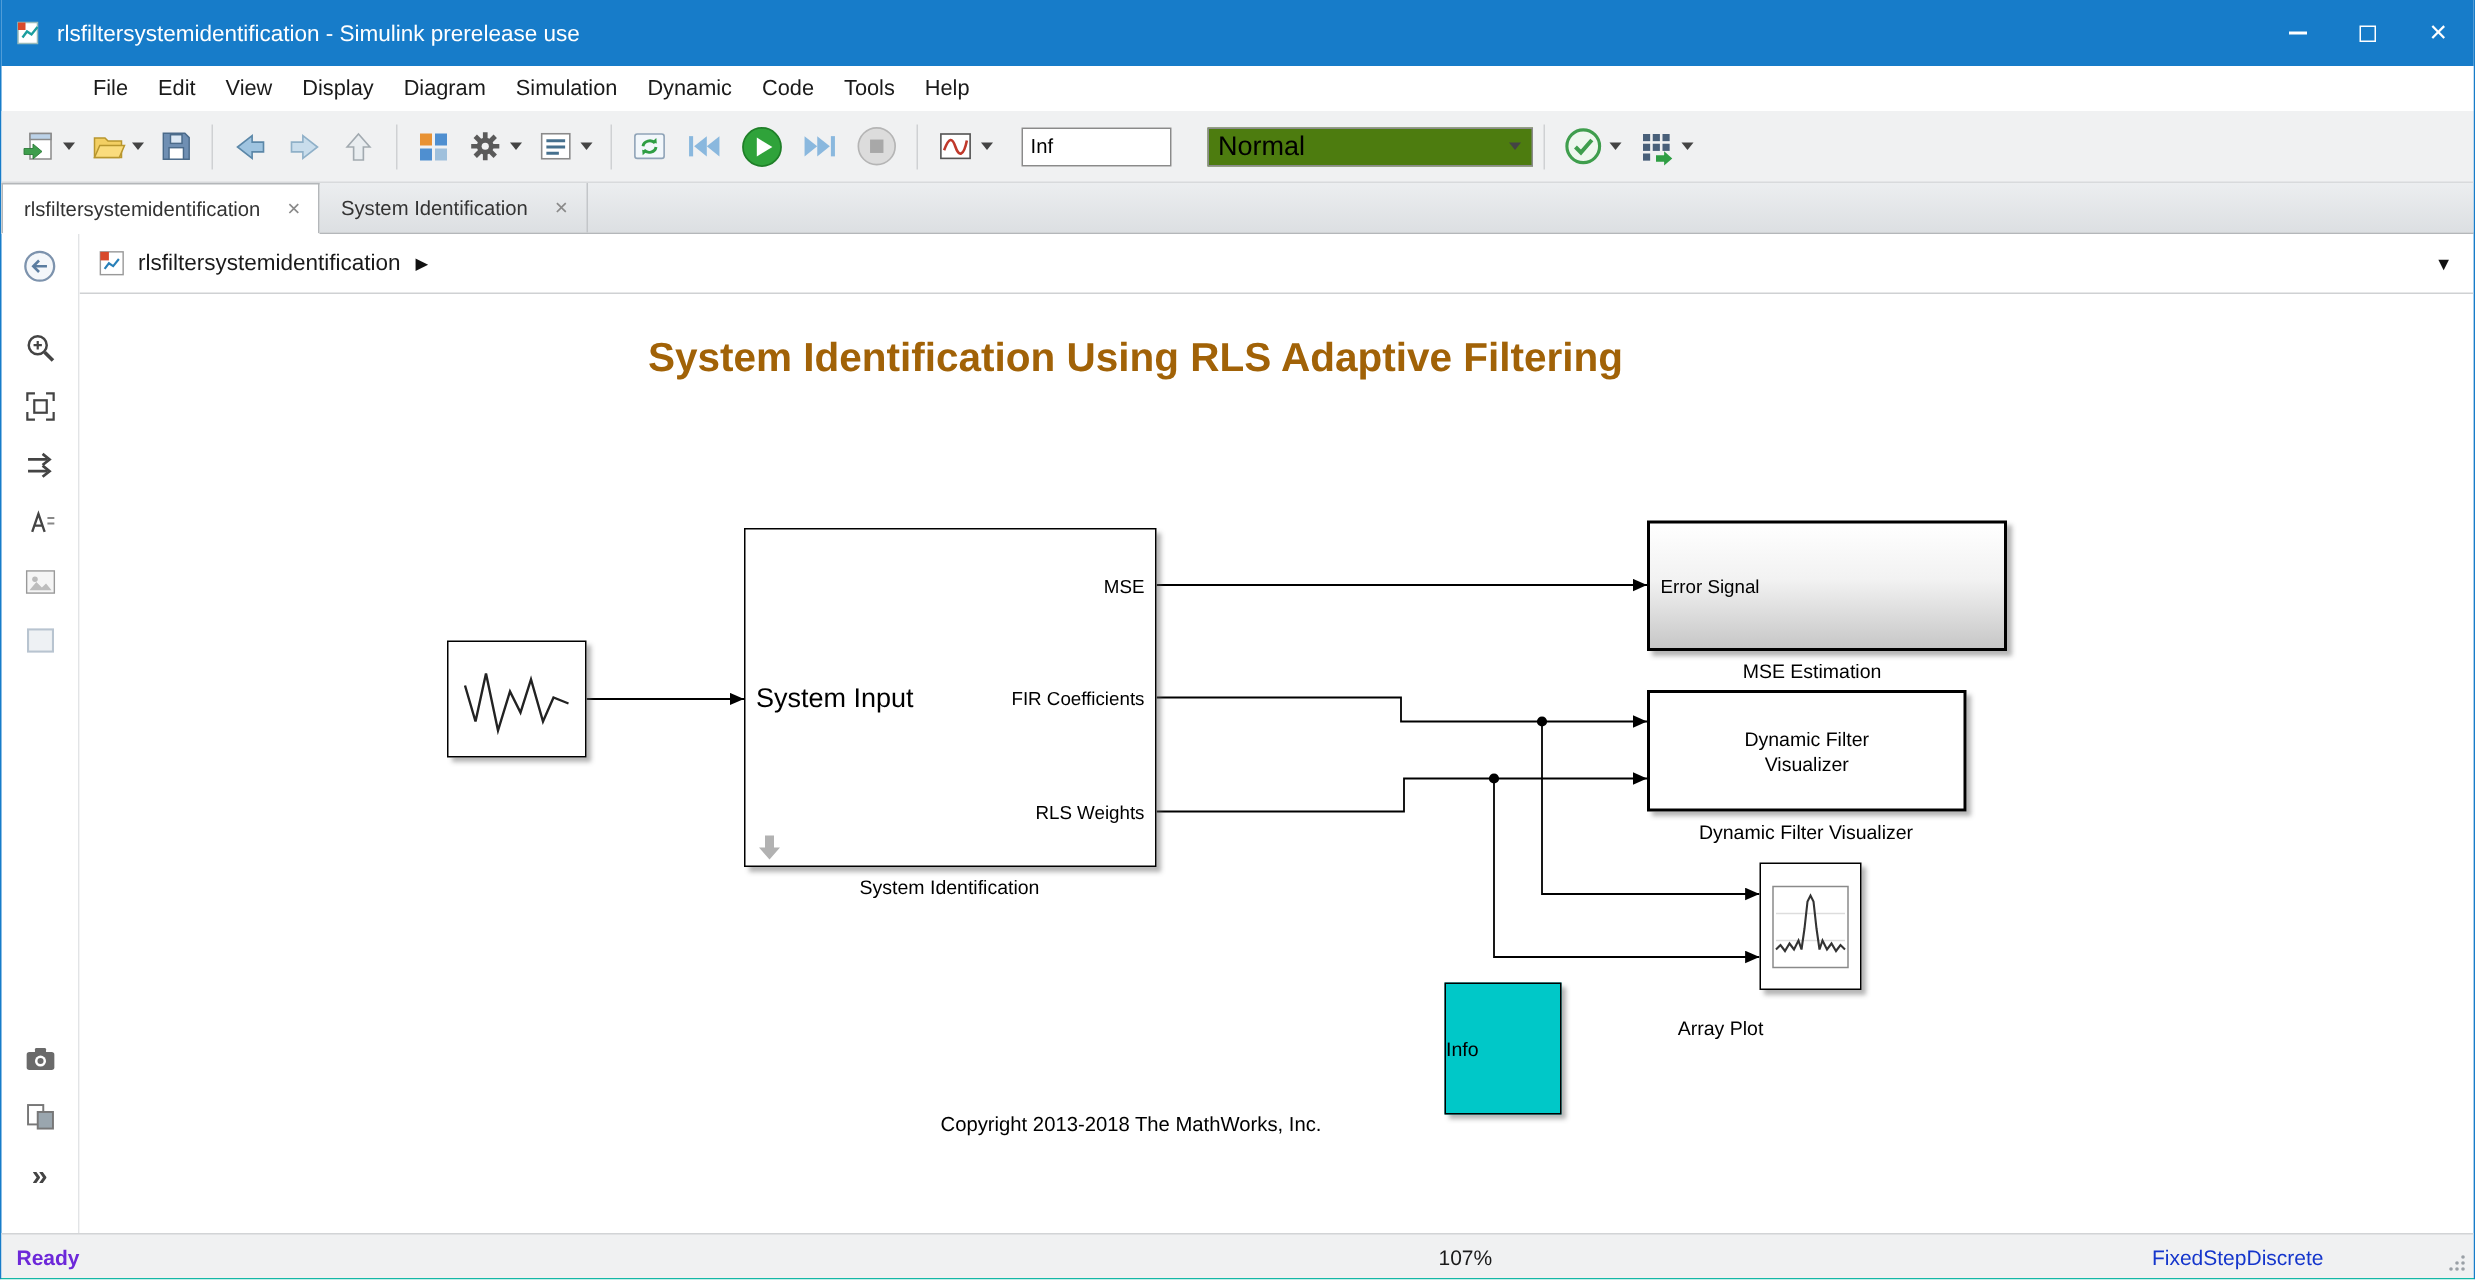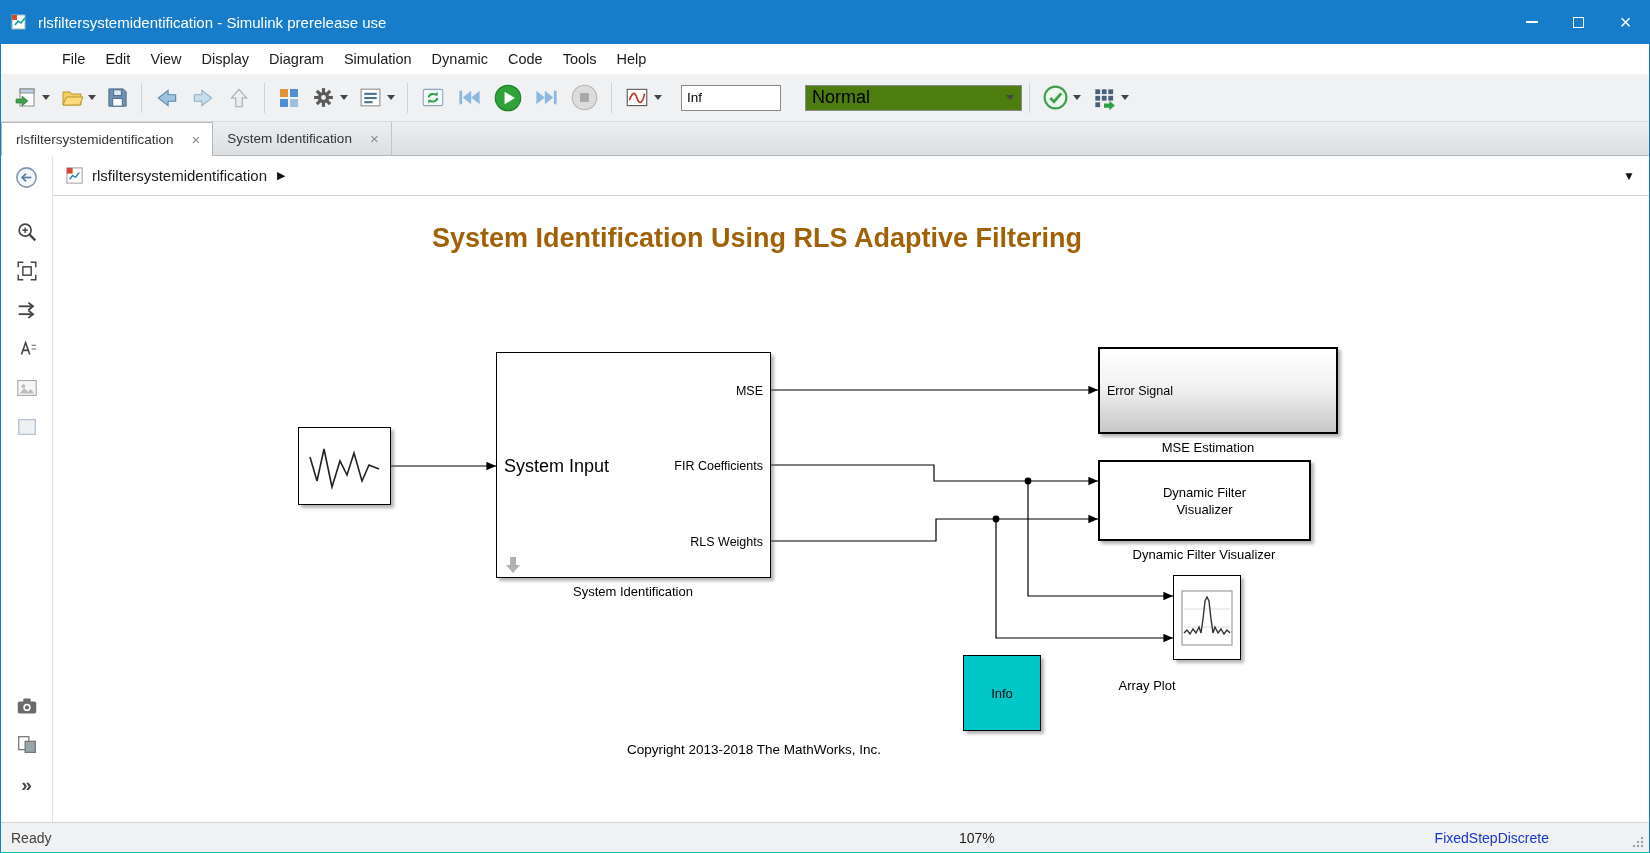--- a/index.html
+++ b/index.html
@@ -58,27 +58,27 @@
   .blk { position:absolute; background:#fff; border:1.5px solid #000; box-shadow:3px 3px 3px rgba(90,90,90,0.45); }
   .source-blk { left:245px; top:231px; width:93px; height:78px; display:flex; align-items:center; justify-content:center; }
   .sysid-blk  { left:443px; top:156px; width:275px; height:226px; }
   .port-l { position:absolute; left:7px;  transform:translateY(-50%); font-size:18px; white-space:nowrap; }
   .port-r { position:absolute; right:7px; transform:translateY(-50%); font-size:12.5px; white-space:nowrap; }
   .subsys-arrow { position:absolute; left:7px; bottom:3px; }
   .mse-blk { left:1045px; top:151px; width:240px; height:87px; border-width:2px; background:linear-gradient(180deg,#ffffff 0%,#f2f2f2 45%,#c7c7c7 100%); }
   .mse-label { position:absolute; left:7px; top:50%; transform:translateY(-50%); font-size:12.5px; }
   .dfv-blk { left:1045px; top:264px; width:213px; height:81px; border-width:2px; display:flex; flex-direction:column; align-items:center; justify-content:center; font-size:13px; line-height:17px; }
   .ap-blk { left:1120px; top:379px; width:68px; height:85px; display:flex; align-items:center; justify-content:center; }
-  .info-blk { left:910px; top:459px; width:78px; height:76px; background:#00c8c8; display:flex; align-items:center; justify-content:center; font-size:13px; color:#000; }
+  .info-blk { left:910px; top:459px; width:78px; height:88px; background:#00c8c8; display:flex; align-items:center; justify-content:flex-start; font-size:13px; color:#000; }
   .caption { position:absolute; transform:translateX(-50%); font-size:13px; color:#000; white-space:nowrap; }
   .copyright { position:absolute; left:701px; top:546px; transform:translateX(-50%); font-size:13.5px; color:#000; white-space:nowrap; }
 
   
   .statusbar { height:30px; flex:0 0 auto; background:#f0f1f2; border-top:1px solid #d2d4d6; display:flex; align-items:center; font-size:14px; position:relative; padding:0 10px; }
-  .status-ready { color:#404040; }
+  .status-ready { color:#6d28d9;font-weight:bold; }
   .status-zoom { position:absolute; left:958px; color:#1a1a1a;text-align:right; }
   .status-solver { position:absolute; right:100px; color:#1536cc; }
   .resize-grip { position:absolute; right:4px; bottom:3px; }
 </style>
 </head>
 <body>
 
 <div class="window">
 
   <div class="titlebar">

